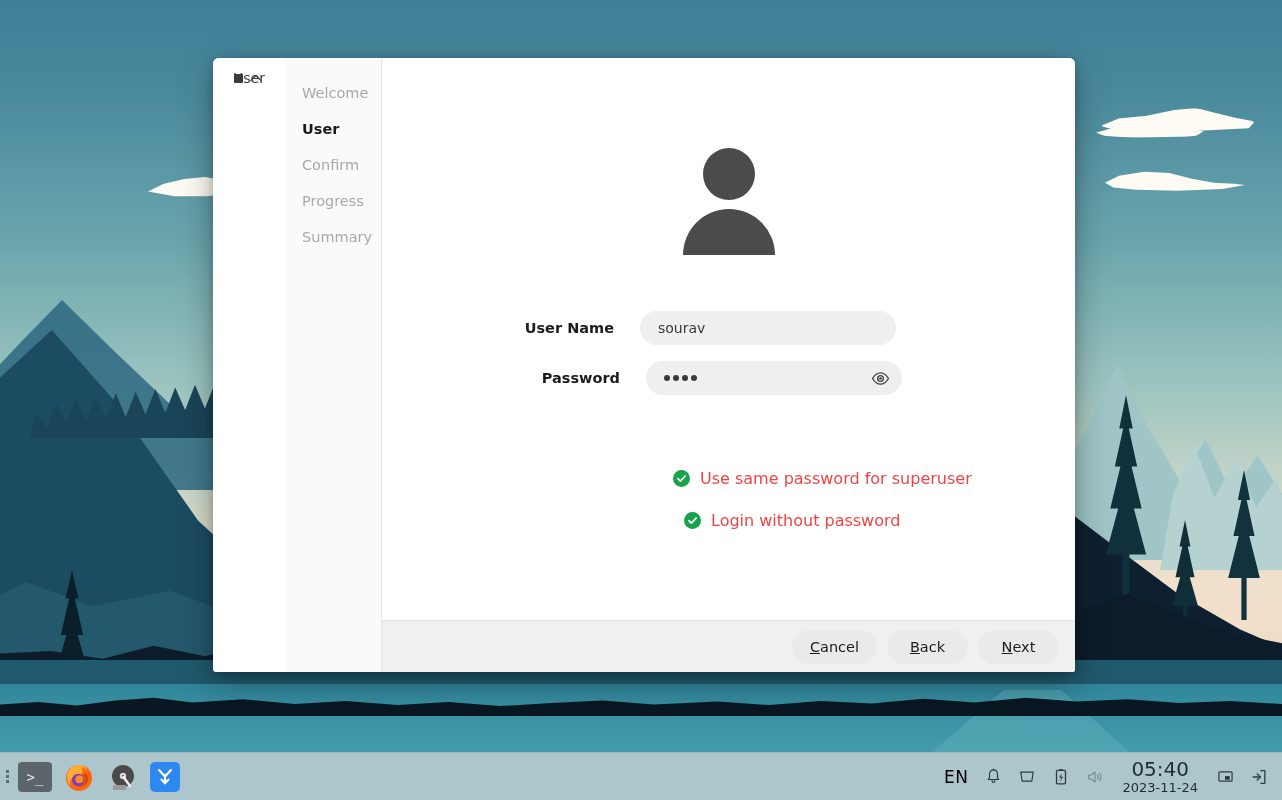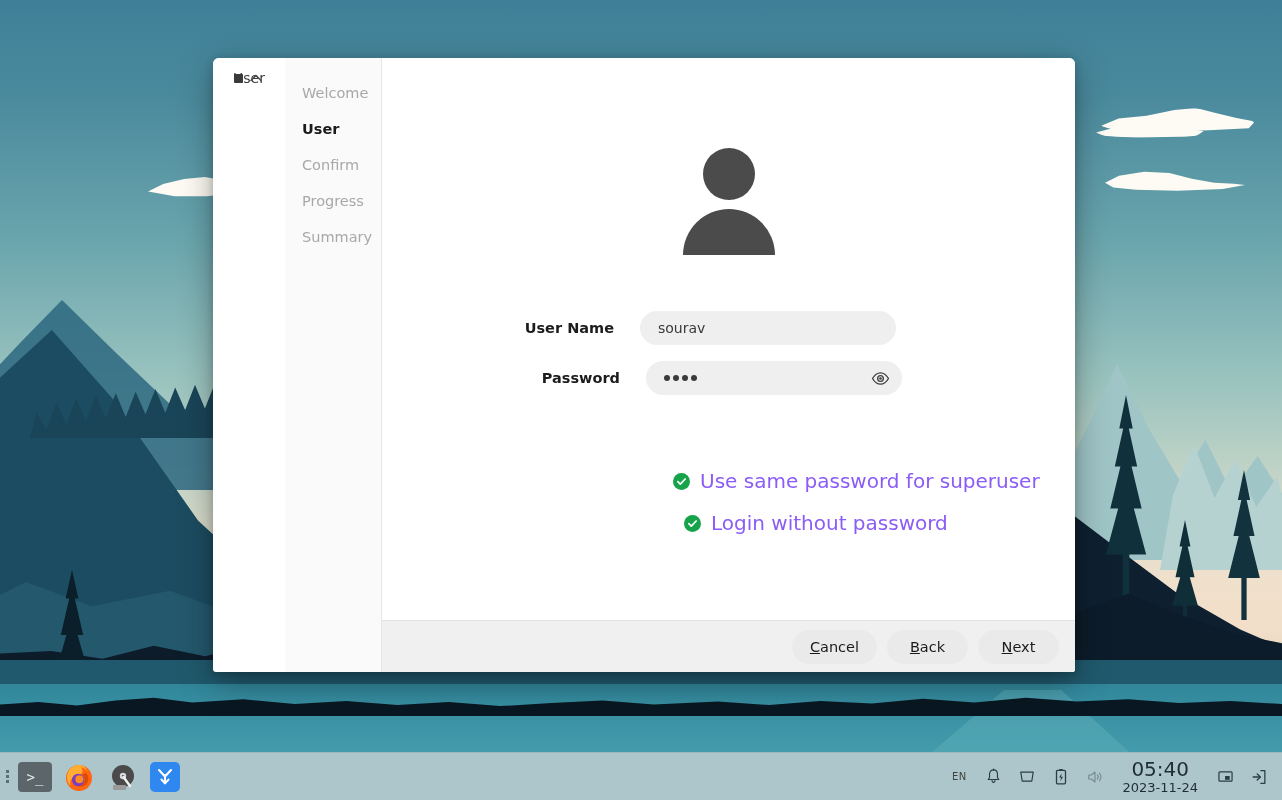--- a/index.html
+++ b/index.html
@@ -188,21 +188,21 @@
   .ic-inst { width: 30px; height: 30px; background: #2f87f0; border-radius: 5px;
              display:flex; align-items:center; justify-content:center; }
 
   .tb-spacer { flex: 1; }
   #tray { display: flex; align-items: center; gap: 0px; padding-right: 6px; }
   .tray-item {
     height: 40px; min-width: 34px; padding: 0 8px;
     display: flex; align-items: center; justify-content: center;
     cursor: pointer; color: #2b3d44;
   }
-  .tray-lang { font-size: 10px; letter-spacing: .5px; color: #404040; }
+  .tray-lang { font-size: 17px; letter-spacing: .5px; color: #000000; }
   .tray-clock {
     display: flex; flex-direction: column; align-items: center;
     line-height: 1.15; padding: 0 10px; cursor: pointer; color: #1e2e34;
   }
   .tray-clock .t { font-size: 20px; }
   .tray-clock .d { font-size: 13px; }
   .dim { opacity: .42; }
 
   
   #window {
@@ -299,21 +299,21 @@
   }
 
   .check-row {
     position: absolute; display: flex; align-items: center; gap: 10px;
     cursor: pointer;
   }
   .chk {
     width: 17px; height: 17px; border-radius: 50%; background: #16a34a;
     display: flex; align-items: center; justify-content: center; flex: 0 0 17px;
   }
-  .check-row .txt { font-size: 20px; color: #8b5cf6; }
+  .check-row .txt { font-size: 16px; color: #ef4444; }
 
   #footer {
     height: 52px; flex: 0 0 52px;
     background: #f0f0f0;
     border-top: 1px solid #e2e2e2;
     display: flex; align-items: center; justify-content: flex-end;
     gap: 10px; padding-right: 16px;
   }
   .btn {
     min-width: 81px; height: 34px; padding: 0 18px;

